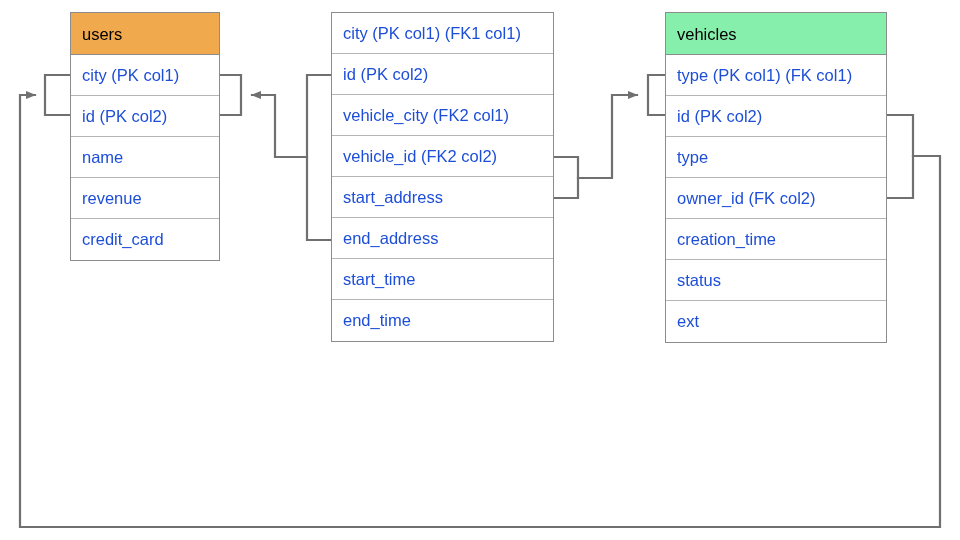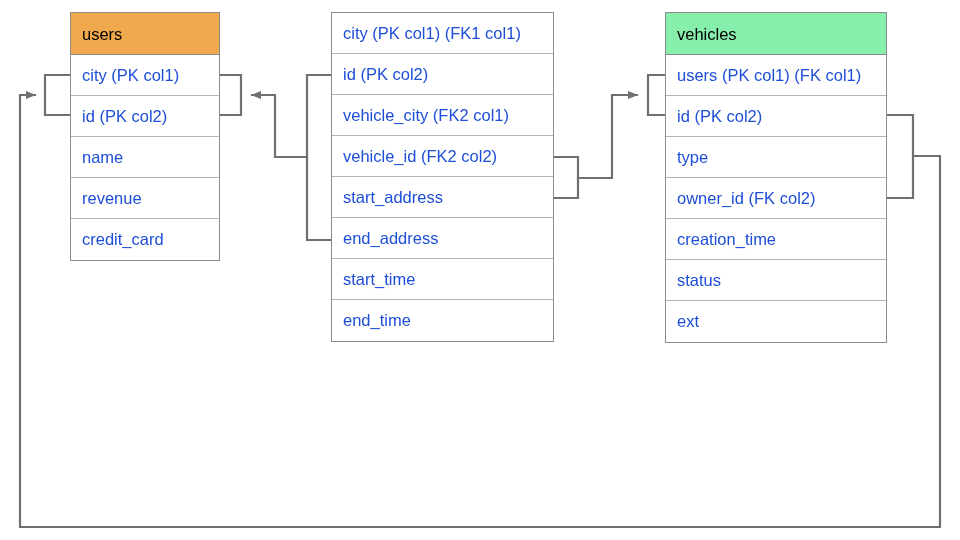--- a/index.html
+++ b/index.html
@@ -128,21 +128,21 @@
     <div class="table-row">vehicle_city (FK2 col1)</div>
     <div class="table-row">vehicle_id (FK2 col2)</div>
     <div class="table-row">start_address</div>
     <div class="table-row">end_address</div>
     <div class="table-row">start_time</div>
     <div class="table-row">end_time</div>
   </div>
 
   <div class="table-box" id="tbl-vehicles">
     <div class="table-header" style="background: #86efac;">vehicles</div>
-    <div class="table-row">users (PK col1) (FK col1)</div>
+    <div class="table-row">type (PK col1) (FK col1)</div>
     <div class="table-row">id (PK col2)</div>
     <div class="table-row">type</div>
     <div class="table-row">owner_id (FK col2)</div>
     <div class="table-row">creation_time</div>
     <div class="table-row">status</div>
     <div class="table-row">ext</div>
   </div>
 
 </div>
 

